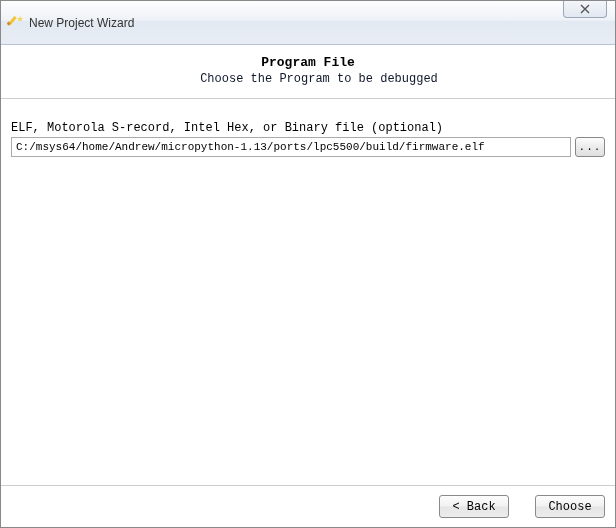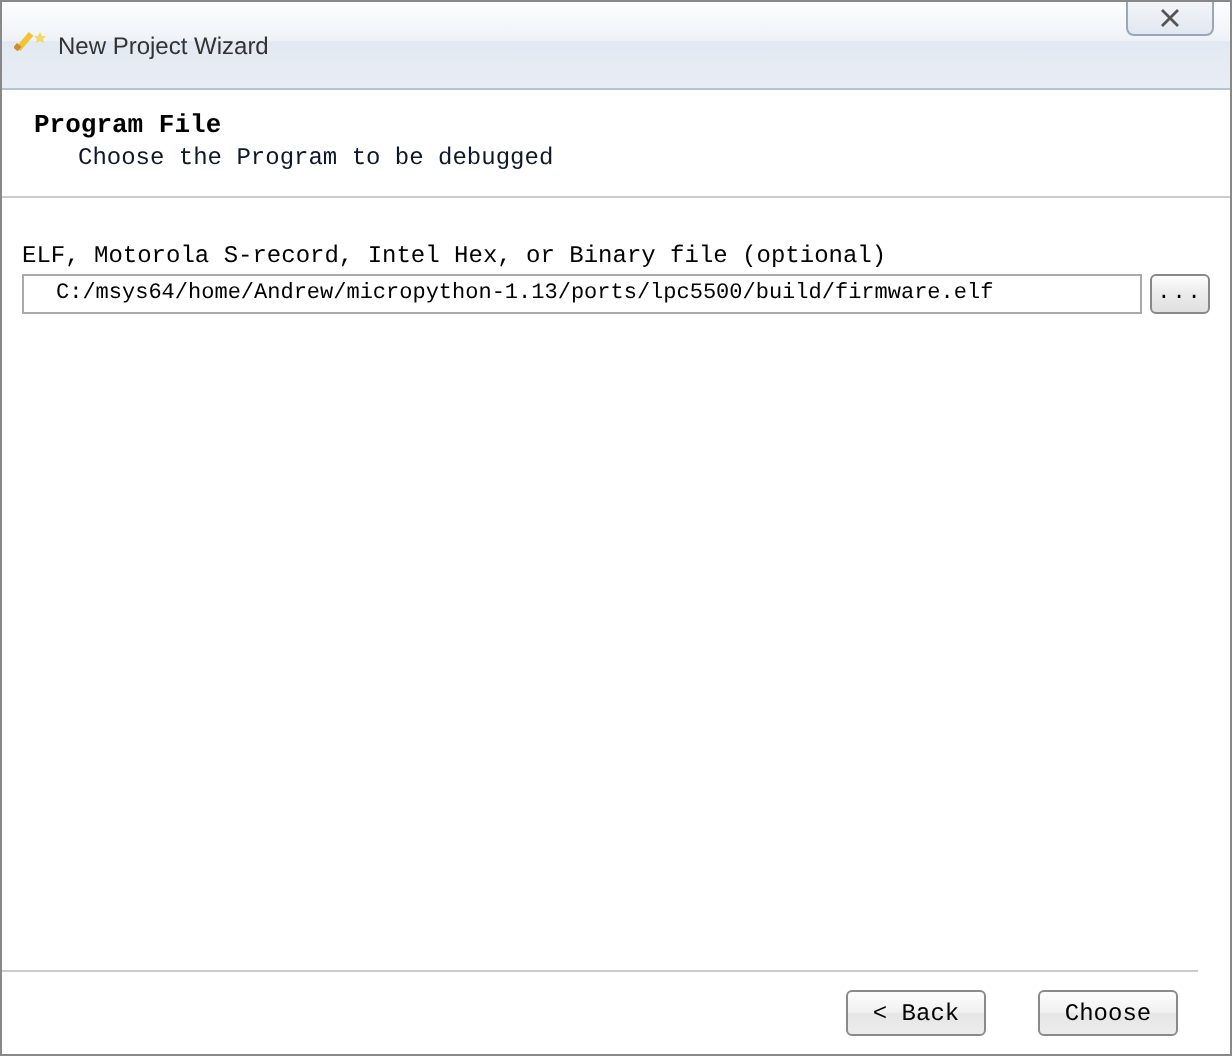--- a/index.html
+++ b/index.html
@@ -48,20 +48,21 @@
       font-family: Arial, sans-serif;
       font-size: 10px;
       color: #555;
       cursor: pointer;
       letter-spacing: 1px;
     }
     .header {
       background: #fff;
       padding: 10px 16px 12px 16px;
       border-bottom: 1px solid #ccc;
+      text-align: center;
     }
     .header-title {
       font-family: "Courier New", monospace;
       font-weight: bold;
       font-size: 13px;
       color: #000;
       margin-bottom: 2px;
     }
     .header-sub {
       font-family: "Courier New", monospace;
@@ -83,21 +84,21 @@
       align-items: center;
       gap: 4px;
     }
     .path-input {
       flex: 1;
       height: 20px;
       border: 1px solid #aaa;
       background: #fff;
       font-family: "Courier New", monospace;
       font-size: 11px;
-      padding: 0 16px;
+      padding: 0 4px;
       color: #000;
     }
     .browse-btn {
       width: 30px;
       height: 20px;
       border: 1px solid #888;
       border-radius: 3px;
       background: linear-gradient(to bottom, #fdfdfd 0%, #ebebeb 50%, #e0e0e0 100%);
       font-family: "Courier New", monospace;
       font-size: 11px;
@@ -105,21 +106,21 @@
       cursor: pointer;
       display: flex;
       align-items: center;
       justify-content: center;
       letter-spacing: 1px;
     }
     .footer {
       position: absolute;
       bottom: 0;
       left: 0;
-      right: 16px;
+      right: 0;
       height: 42px;
       border-top: 1px solid #ccc;
       display: flex;
       align-items: center;
       justify-content: flex-end;
       padding: 0 10px;
       gap: 6px;
       background: #fff;
     }
     .btn {

